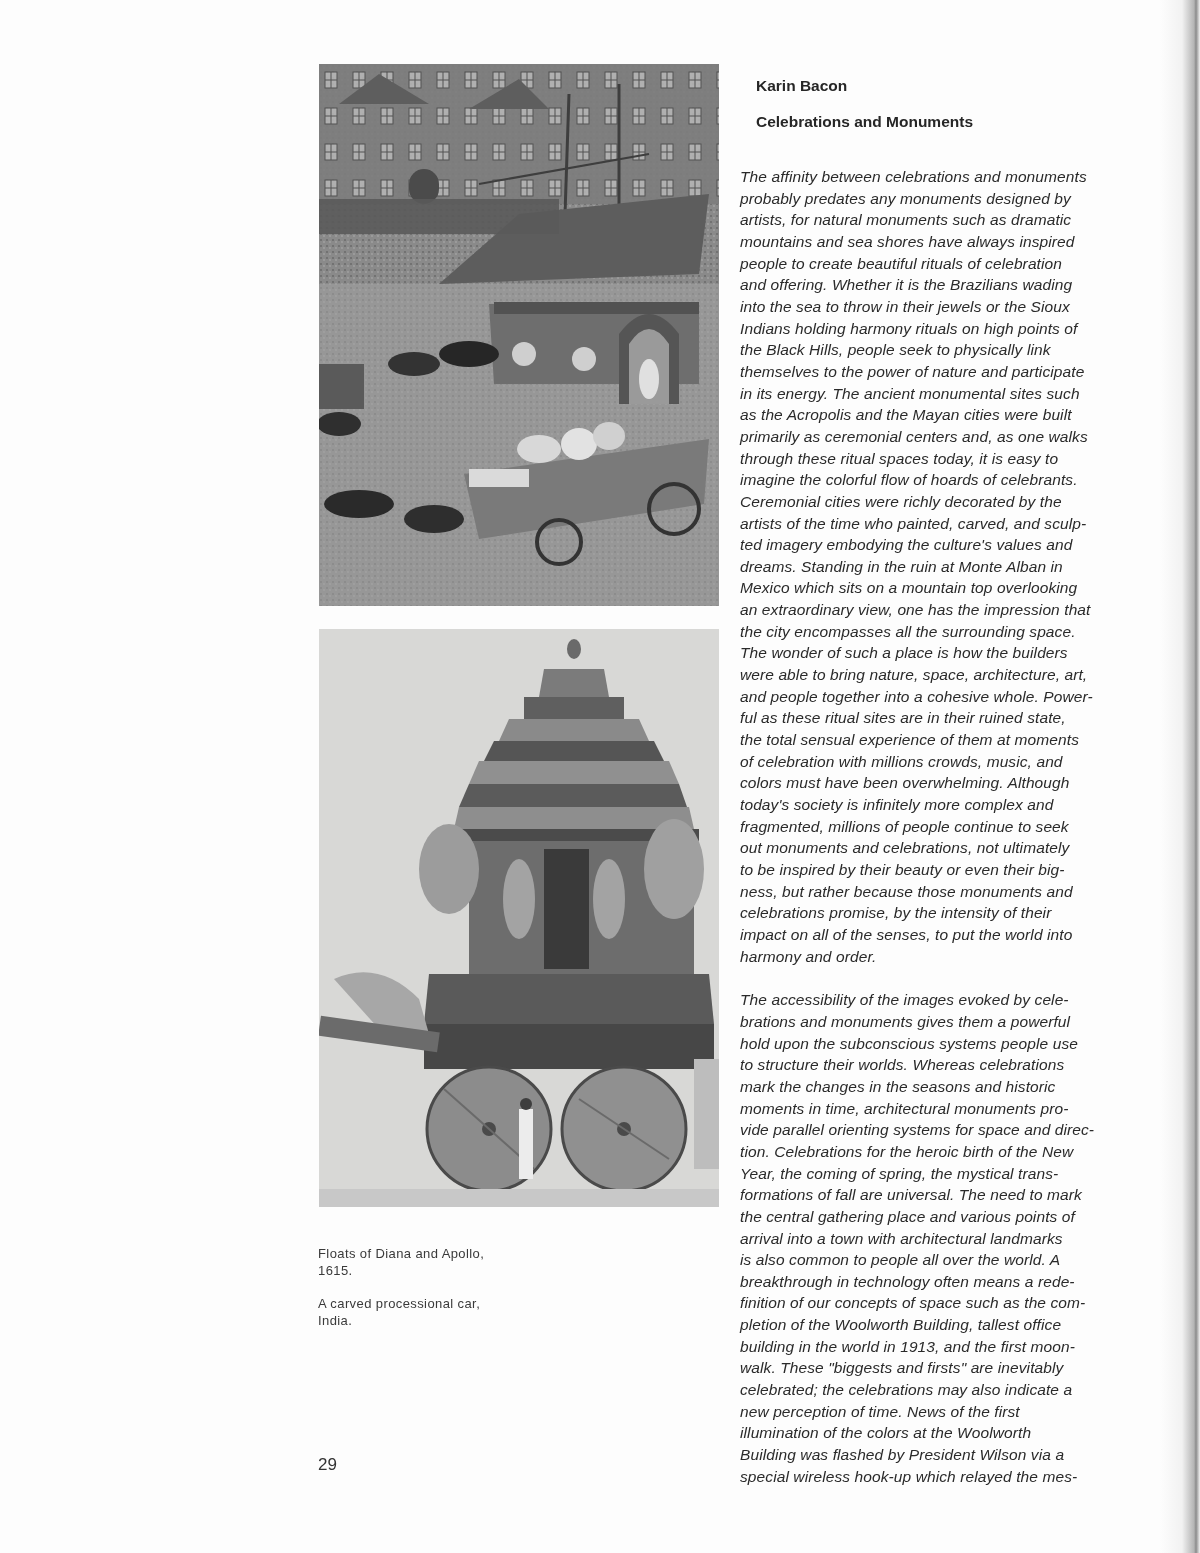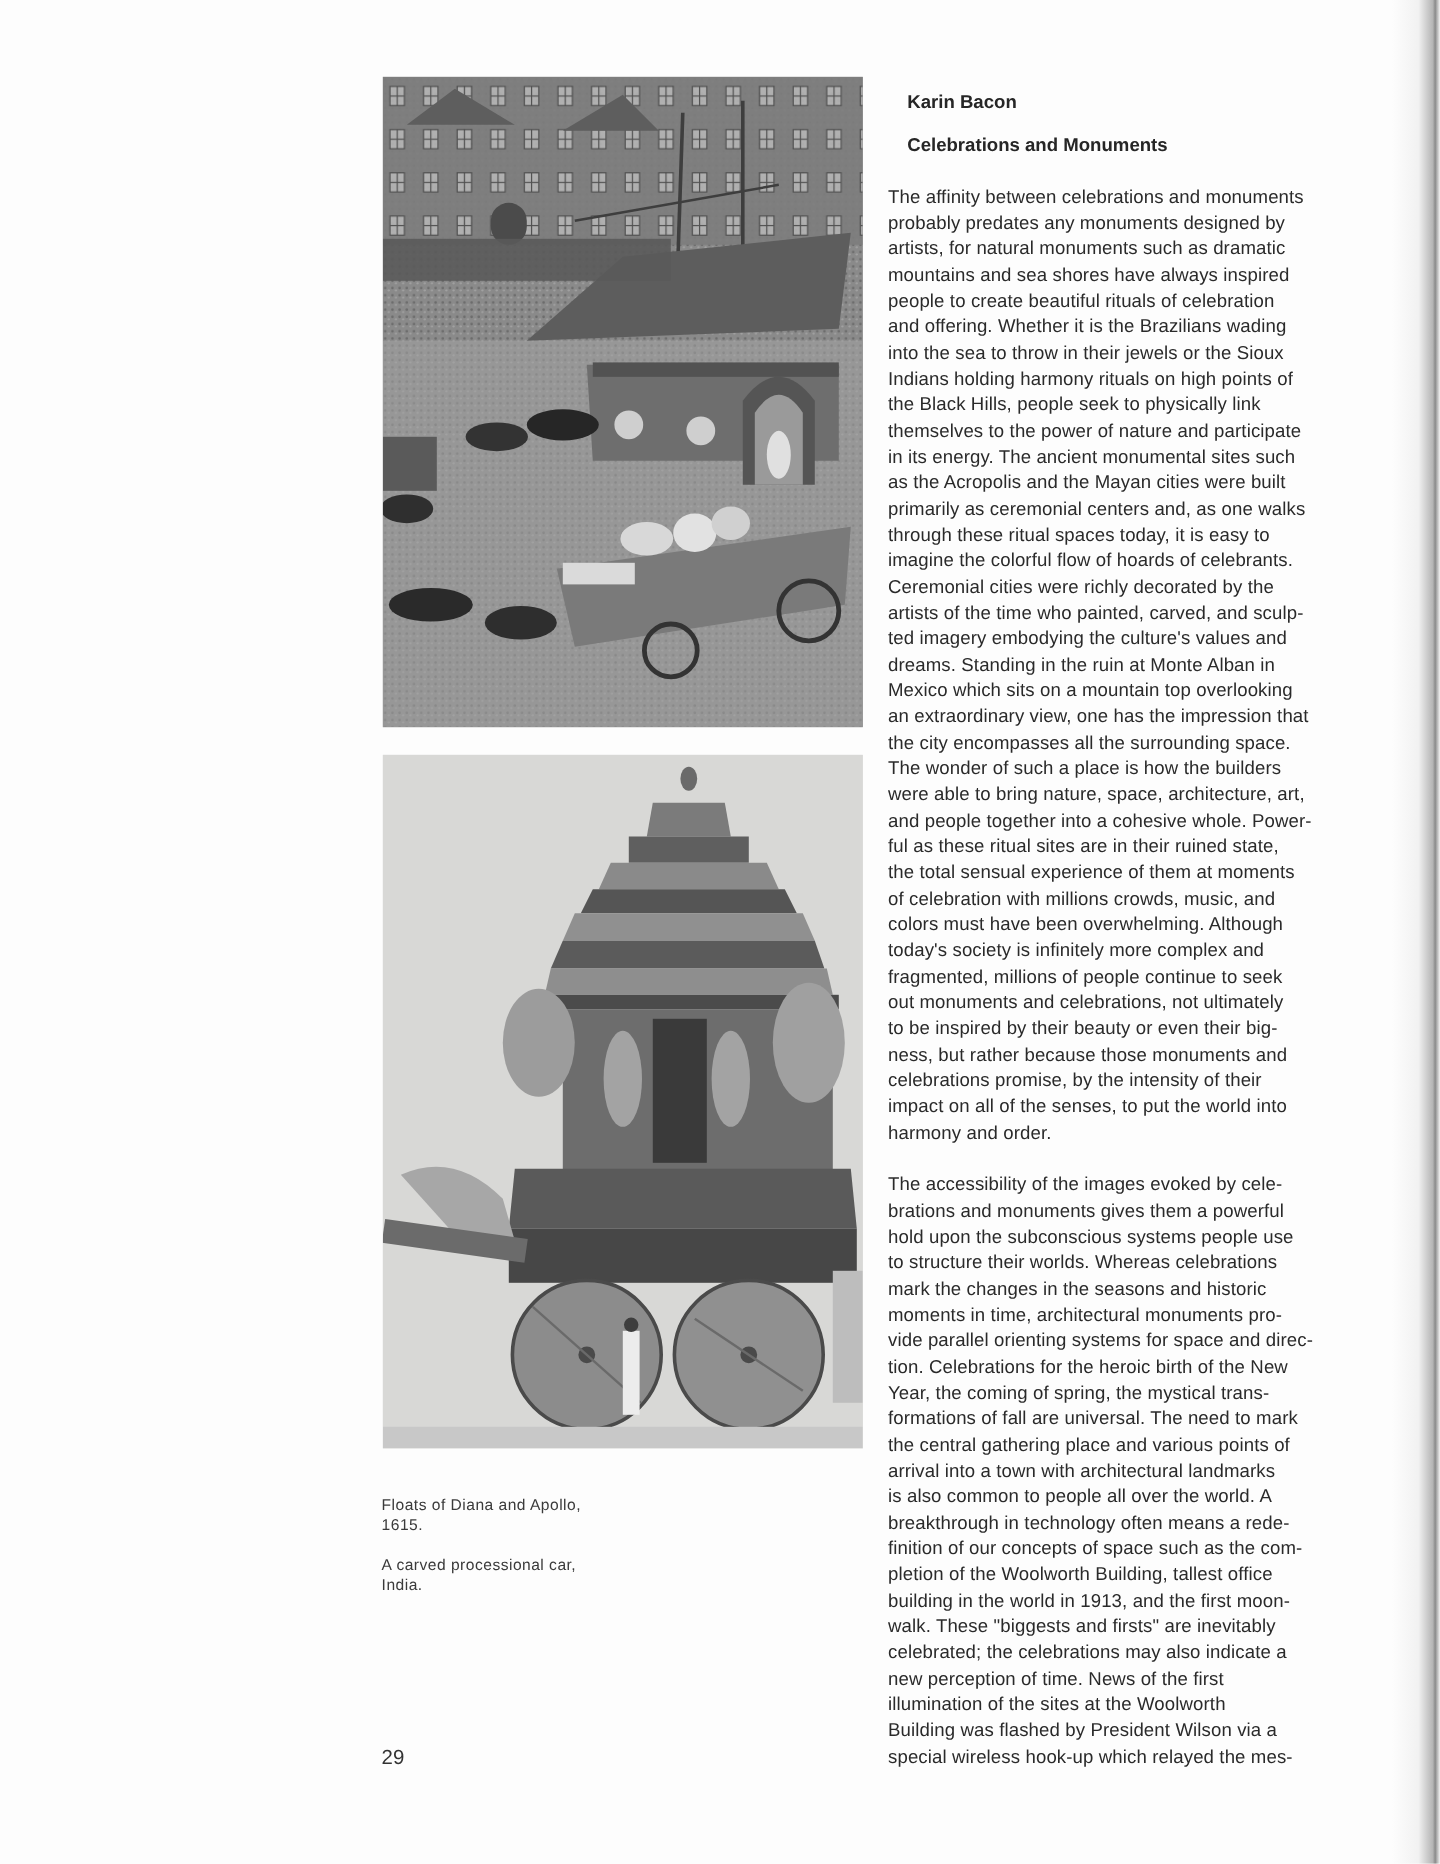--- a/index.html
+++ b/index.html
@@ -27,22 +27,22 @@
   }
   .caption p { margin: 16px 0 15px 0; }
 
   .article {
     position: absolute; left: 740px; top: 60px; width: 410px;
   }
   .author, .title {
     font-weight: bold; font-size: 15.5px; line-height: 20px; margin: 16px; color: #262626;
   }
   .body-text {
-    margin-top: 22px;
-    font-size: 15.5px; line-height: 21.65px; letter-spacing: 0.1px; color: #2a2a2a;
+    margin-top: 34px;
+    font-size: 15.5px; line-height: 21.65px; letter-spacing: 0.1px; color: #2a2a2a; font-style: italic;
   }
   .body-text .line { display: block; white-space: nowrap; }
   .para-gap { height: 22px; }
 
   .page-number {
     position: absolute; left: 318px; top: 1455px;
     font-size: 17px; color: #333;
   }
 </style>
 </head>
@@ -221,20 +221,20 @@
         <span class="line">the central gathering place and various points of</span>
         <span class="line">arrival into a town with architectural landmarks</span>
         <span class="line">is also common to people all over the world.  A</span>
         <span class="line">breakthrough in technology often means a rede-</span>
         <span class="line">finition of our concepts of space such as the com-</span>
         <span class="line">pletion of the Woolworth Building, tallest office</span>
         <span class="line">building in the world in 1913, and the first moon-</span>
         <span class="line">walk.  These "biggests and firsts" are inevitably</span>
         <span class="line">celebrated; the celebrations may also indicate a</span>
         <span class="line">new perception of time.  News of the first</span>
-        <span class="line">illumination of the sites at the Woolworth</span>
+        <span class="line">illumination of the colors at the Woolworth</span>
         <span class="line">Building was flashed by President Wilson via a</span>
         <span class="line">special wireless hook-up which relayed the mes-</span>
       </div>
   </div>
 </div>
 
 <div class="page-number">29</div>
 
 </body></html>

